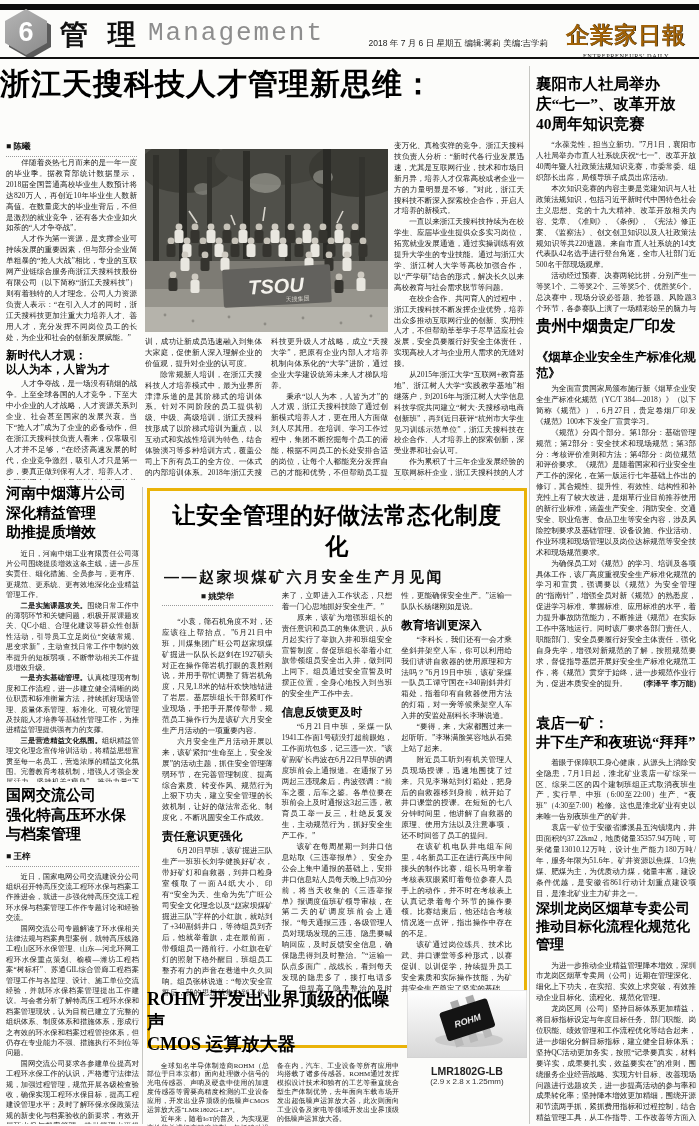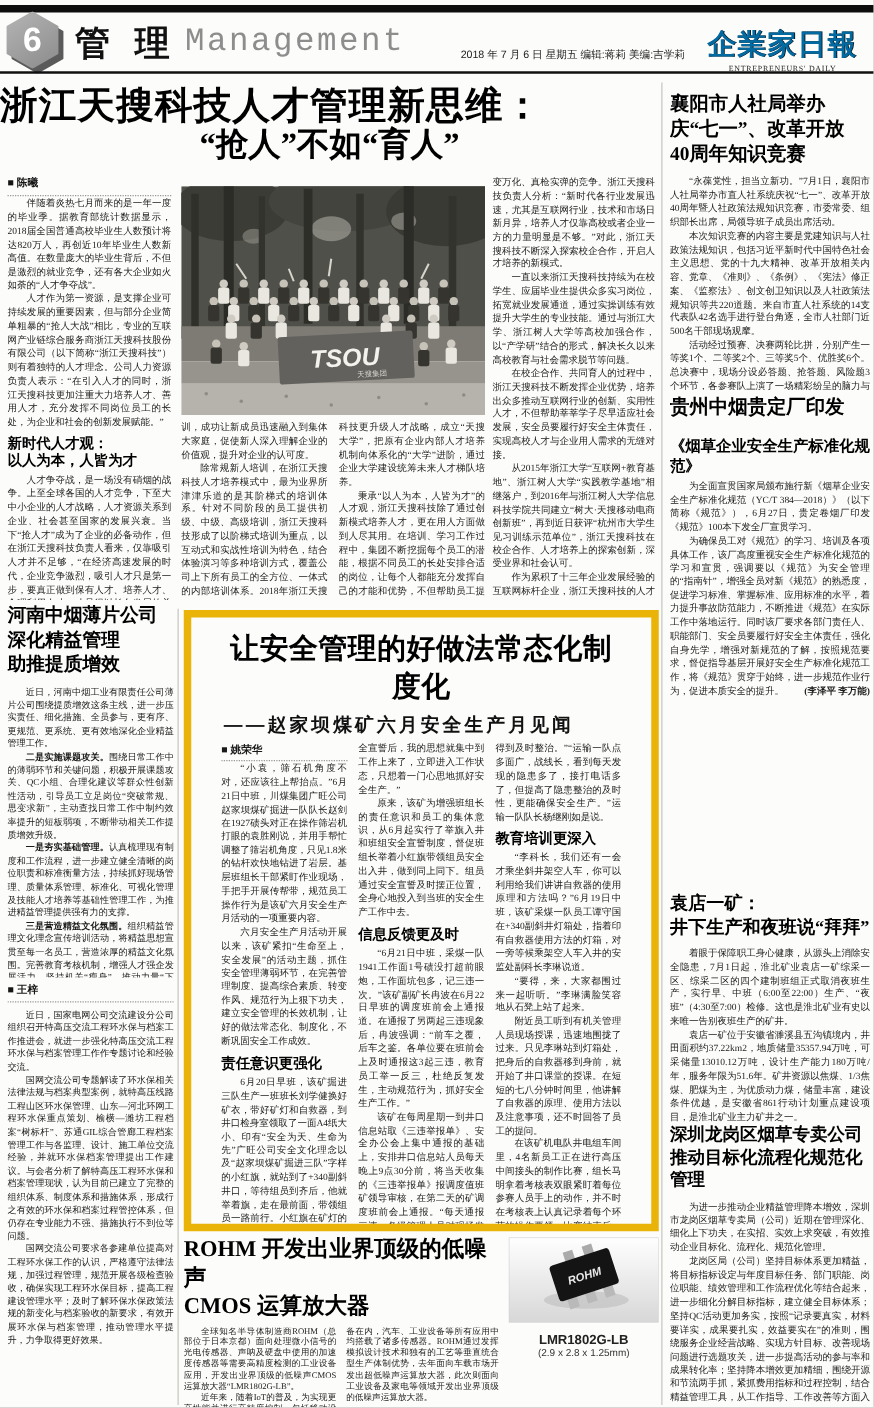--- a/index.html
+++ b/index.html
@@ -8,42 +8,42 @@
   .abs{position:absolute}
   
   .topbar{position:absolute;left:0;top:4px;width:699px;height:6px;background:#0d0d0d}
   .hexsh{position:absolute;left:9px;top:13px;width:42px;height:46px;background:#5a5a5a;clip-path:polygon(50% 0,100% 26%,100% 74%,50% 100%,0 74%,0 26%)}
   .hex{position:absolute;left:5px;top:9px;width:42px;height:46px;background:linear-gradient(145deg,#b5b5b5,#8b8b8b);clip-path:polygon(50% 0,100% 26%,100% 74%,50% 100%,0 74%,0 26%);display:flex;align-items:center;justify-content:center}
   .hex span{color:#fff;font:bold 27px "Liberation Sans",sans-serif}
   .secCn{position:absolute;left:60px;top:16px;font:bold 28px "Liberation Sans",sans-serif;letter-spacing:6px;color:#111}
   .secEn{position:absolute;left:148px;top:18px;font:26px "Liberation Mono",monospace;color:#8d8d8d;letter-spacing:2px}
   .dateline{position:absolute;left:290px;top:38px;width:258px;text-align:right;font:8.5px "Liberation Sans",sans-serif;color:#222}
   .mast{position:absolute;left:556px;top:20px;width:140px;text-align:center}
-  .mast .cn{font-weight:900;font-size:23px;letter-spacing:1px;color:#0369a1;text-shadow:.6px 0 #000}
+  .mast .cn{font-weight:900;font-size:23px;letter-spacing:1px;color:#a16207;text-shadow:.6px 0 #000}
   .mast .en{font-size:6.3px;letter-spacing:.6px;color:#222;margin-top:1px}
   .hrule{position:absolute;left:0;top:57px;width:699px;height:2px;background:#111}
   .vrule{position:absolute;width:1px;background:#c6c6c2}
   
   .fs76 p{font-size:7.6px;line-height:10.9px}
   .fs73 p{font-size:7.3px;line-height:10.4px}
   .fs69 p{font-size:6.9px;line-height:8.9px}
   .list p{text-indent:2em;text-align:justify;color:#1a1a1a}
   .list p.ni{text-indent:0}
   .list p.sub{font-family:"Liberation Sans",sans-serif;font-weight:bold;font-size:11.5px;line-height:14px;text-indent:0;text-align:left;white-space:pre-line;margin:5px 0 3px;color:#000}
-  .list p.auth{font-family:"Liberation Sans",sans-serif;font-weight:bold;font-size:8.5px;text-indent:0;text-align:left;border-bottom:1px dotted #999;padding-bottom:3px;margin-bottom:1px}
+  .list p.auth{font-family:"Liberation Sans",sans-serif;font-weight:bold;font-size:8.5px;text-indent:0;text-align:center;border-bottom:1px dotted #999;padding-bottom:3px;margin-bottom:11px}
   .by{float:right;font-weight:bold}
   .headline1{position:absolute;left:0;top:64px;width:527px;text-align:left;font-weight:900;font-size:30px;letter-spacing:1px;color:#000}
   .headline2{position:absolute;left:0;top:98px;width:527px;text-align:center;font-weight:900;font-size:26px;color:#000}
   .auth1{position:absolute;left:6px;top:141px;width:131px;font:bold 8.5px "Liberation Sans",sans-serif;border-bottom:1px dotted #999;padding-bottom:3px}
   .rtitle{font-weight:bold;font-size:15.5px;line-height:1.3;white-space:pre-line;color:#000;margin-bottom:6px}
   .rtitle2{font-weight:bold;font-size:12.3px;line-height:1.3;color:#000;display:block}
   .ltitle{font-weight:bold;font-size:15px;line-height:1.3;white-space:pre-line;color:#000;margin-bottom:6px}
   .wauth{font:bold 8.5px "Liberation Sans",sans-serif;border-bottom:1px dotted #999;padding-bottom:3px;margin-bottom:5px}
   
-  .cbox{position:absolute;left:147px;top:488px;width:380px;height:497px;border:6px solid #eab308;padding:9px 24px 6px;overflow:hidden}
+  .cbox{position:absolute;left:147px;top:488px;width:380px;height:560px;border:3px solid #eab308;padding:9px 12px 6px;overflow:hidden}
   .cbox .t{font-weight:900;font-size:23px;text-align:center;letter-spacing:.5px;color:#000}
   .cbox .st{font:bold 15px "Liberation Sans",sans-serif;letter-spacing:2.5px;margin:6px 0 4px 2px;color:#111}
   .ccols{column-count:3;column-gap:9px;height:420px;overflow:hidden}
   
   .rohm-t{font-weight:900;font-size:18px;line-height:1.25;color:#000;width:258px}
   .rbody{column-count:2;column-gap:8px;width:252px;height:78px;overflow:hidden;margin-top:6px}
   .chipwrap{position:absolute;right:0;top:2px;width:120px;text-align:center}
   .chipcap1{font:bold 10.5px "Liberation Sans",sans-serif;color:#222;margin-top:3px}
   .chipcap2{font:8px "Liberation Sans",sans-serif;color:#333}
   .ph{position:absolute;left:145px;top:149px;width:243px;height:183px}
@@ -64,21 +64,20 @@
   <div class="mast">
     <div class="cn">企業家日報</div>
     <div class="en">ENTREPRENEURS' DAILY</div>
   </div>
   <div class="hrule"></div>
 
   <div class="vrule" style="left:529px;top:66px;height:1058px"></div>
   <div class="vrule" style="left:142px;top:487px;height:637px"></div>
 
   <div class="headline1">浙江天搜科技人才管理新思维：</div>
-  <div class="headline2">“抢人”不如“育人”</div>
   <div class="auth1">■ 陈曦</div>
   <div class="abs list fs76" style="left:6px;top:158px;width:131px;height:322px;overflow:hidden">
       <p>伴随着炎热七月而来的是一年一度的毕业季。据教育部统计数据显示，2018届全国普通高校毕业生人数预计将达820万人，再创近10年毕业生人数新高值。在数量庞大的毕业生背后，不但是激烈的就业竞争，还有各大企业如火如荼的“人才争夺战”。</p>
       <p>人才作为第一资源，是支撑企业可持续发展的重要因素，但与部分企业简单粗暴的“抢人大战”相比，专业的互联网产业链综合服务商浙江天搜科技股份有限公司（以下简称“浙江天搜科技”）则有着独特的人才理念。公司人力资源负责人表示：“在引入人才的同时，浙江天搜科技更加注重大力培养人才、善用人才，充分发挥不同岗位员工的长处，为企业和社会的创新发展赋能。”</p>
       <p class="sub">新时代人才观：
 以人为本，人皆为才</p>
       <p>人才争夺战，是一场没有硝烟的战争。上至全球各国的人才竞争，下至大中小企业的人才战略，人才资源关系到企业、社会甚至国家的发展兴衰。当下“抢人才”成为了企业的必备动作，但在浙江天搜科技负责人看来，仅靠吸引人才并不足够，“在经济高速发展的时代，企业竞争激烈，吸引人才只是第一步，要真正做到保有人才、培养人才、合理利用人才，才是得以长久发展的关键。”</p>
     </div>
 
   <svg class="ph" viewBox="0 0 243 183" preserveAspectRatio="none">
@@ -183,20 +182,23 @@
 助推提质增效</div>
     <div class="list fs73">
         <p>近日，河南中烟工业有限责任公司薄片公司围绕提质增效这条主线，进一步压实责任、细化措施、全员参与，更有序、更规范、更系统、更有效地深化企业精益管理工作。</p>
         <p><b>二是实施课题攻关。</b>围绕日常工作中的薄弱环节和关键问题，积极开展课题攻关、QC小组、合理化建议等群众性创新性活动，引导员工立足岗位“突破常规、思变求新”，主动查找日常工作中制约效率提升的短板弱项，不断带动相关工作提质增效升级。</p>
         <p><b>一是夯实基础管理。</b>认真梳理现有制度和工作流程，进一步建立健全清晰的岗位职责和标准衡量方法，持续抓好现场管理、质量体系管理、标准化、可视化管理及技能人才培养等基础性管理工作，为推进精益管理提供强有力的支撑。</p>
         <p><b>三是营造精益文化氛围。</b>组织精益管理文化理念宣传培训活动，将精益思想宣贯至每一名员工，营造浓厚的精益文化氛围。完善教育考核机制，增强人才强企发展活力，坚持机关“瘦身”，推动力量“下沉”，为企业发展打牢夯实人才基础。</p>
       </div>
   </div>
 
   <div class="abs" style="left:6px;top:786px;width:133px;height:338px;overflow:hidden">
+    <div class="ltitle">国网交流公司
+强化特高压环水保
+与档案管理</div>
     <div class="wauth">■ 王梓</div>
     <div class="list fs73">
         <p>近日，国家电网公司交流建设分公司组织召开特高压交流工程环水保与档案工作推进会，就进一步强化特高压交流工程环水保与档案管理工作作专题讨论和经验交流。</p>
         <p>国网交流公司专题解读了环水保相关法律法规与档案典型案例，就特高压线路工程山区环水保管理、山东—河北环网工程环水保重点策划、榆横—潍坊工程档案“树标杆”、苏通GIL综合管廊工程档案管理工作与各监理、设计、施工单位交流经验，并就环水保档案管理提出工作建议。与会者分析了解特高压工程环水保和档案管理现状，认为目前已建立了完整的组织体系、制度体系和措施体系，形成行之有效的环水保和档案过程管控体系，但仍存在专业能力不强、措施执行不到位等问题。</p>
         <p>国网交流公司要求各参建单位提高对工程环水保工作的认识，严格遵守法律法规，加强过程管理，规范开展各级检查验收，确保实现工程环水保目标，提高工程建设管理水平；及时了解环保水保政策法规的新变化与档案验收的新要求，有效开展环水保与档案管理，推动管理水平提升，力争取得更好效果。</p>
       </div>
   </div>
 
   <div class="cbox">
     <div class="t">让安全管理的好做法常态化制度化</div>
@@ -261,20 +263,21 @@
         <p>本次知识竞赛的内容主要是党建知识与人社政策法规知识，包括习近平新时代中国特色社会主义思想、党的十九大精神、改革开放相关内容、党章、《准则》、《条例》、《宪法》修正案、《监察法》、创文创卫知识以及人社政策法规知识等共220道题。来自市直人社系统的14支代表队42名选手进行登台角逐，全市人社部门近500名干部现场观摩。</p>
         <p>活动经过预赛、决赛两轮比拼，分别产生一等奖1个、二等奖2个、三等奖5个、优胜奖6个。总决赛中，现场分设必答题、抢答题、风险题3个环节，各参赛队上演了一场精彩纷呈的脑力与速度的较量。最终，局机关代表队脱颖而出，获得全场最高分。</p>
       </div>
   </div>
 
   <div class="abs" style="left:536px;top:316px;width:160px;height:392px;overflow:hidden">
     <div class="rtitle" style="margin-bottom:14px">贵州中烟贵定厂印发</div>
     <span class="rtitle2" style="margin-bottom:2px">《烟草企业安全生产标准化规范》</span>
     <div class="list fs76">
         <p>为全面宣贯国家局颁布施行新《烟草企业安全生产标准化规范（YC/T 384—2018）》（以下简称《规范》），6月27日，贵定卷烟厂印发《规范》100本下发全厂宣贯学习。</p>
+        <p>《规范》分四个部分。第1部分：基础管理规范；第2部分：安全技术和现场规范；第3部分：考核评价准则和方法；第4部分：岗位规范和评价要求。《规范》是随着国家和行业安全生产工作的深化，在第一版运行七年基础上作出的修订，其合规性、提升性、有效性、结构性和补充性上有了较大改进，是烟草行业目前推荐使用的新行业标准，涵盖生产安全、消防安全、交通安全、职业危害、食品卫生等安全内容，涉及风险控制要求及基础管理、设备设施、作业活动、作业环境和现场管理以及岗位达标规范等安全技术和现场规范要求。</p>
         <p>为确保员工对《规范》的学习、培训及各项具体工作，该厂高度重视安全生产标准化规范的学习和宣贯，强调要以《规范》为安全管理的“指南针”，增强全员对新《规范》的熟悉度，促进学习标准、掌握标准、应用标准的水平，着力提升事故防范能力，不断推进《规范》在实际工作中落地运行。同时该厂要求各部门责任人、职能部门、安全员要履行好安全主体责任，强化自身先学，增强对新规范的了解，按照规范要求，督促指导基层开展好安全生产标准化规范工作，将《规范》贯穿于始终，进一步规范作业行为，促进本质安全的提升。<span class="by">(李泽平 李万能)</span></p>
       </div>
   </div>
 
   <div class="abs" style="left:536px;top:714px;width:160px;height:184px;overflow:hidden">
     <div class="rtitle" style="font-size:14.5px">袁店一矿：
 井下生产和夜班说“拜拜”</div>
     <div class="list fs76">
         <p>着眼于保障职工身心健康，从源头上消除安全隐患，7月1日起，淮北矿业袁店一矿综采一区、综采二区的四个建制班组正式取消夜班生产，实行早、中班（6:00至22:00）生产、“夜班”（4:30至7:00）检修。这也是淮北矿业有史以来唯一告别夜班生产的矿井。</p>
         <p>袁店一矿位于安徽省濉溪县五沟镇境内，井田面积约37.22km2，地质储量35357.94万吨，可采储量13010.12万吨，设计生产能力180万吨/年，服务年限为51.6年。矿井资源以焦煤、1/3焦煤、肥煤为主，为优质动力煤，储量丰富，建设条件优越，是安徽省861行动计划重点建设项目，是淮北矿业主力矿井之一。</p>

